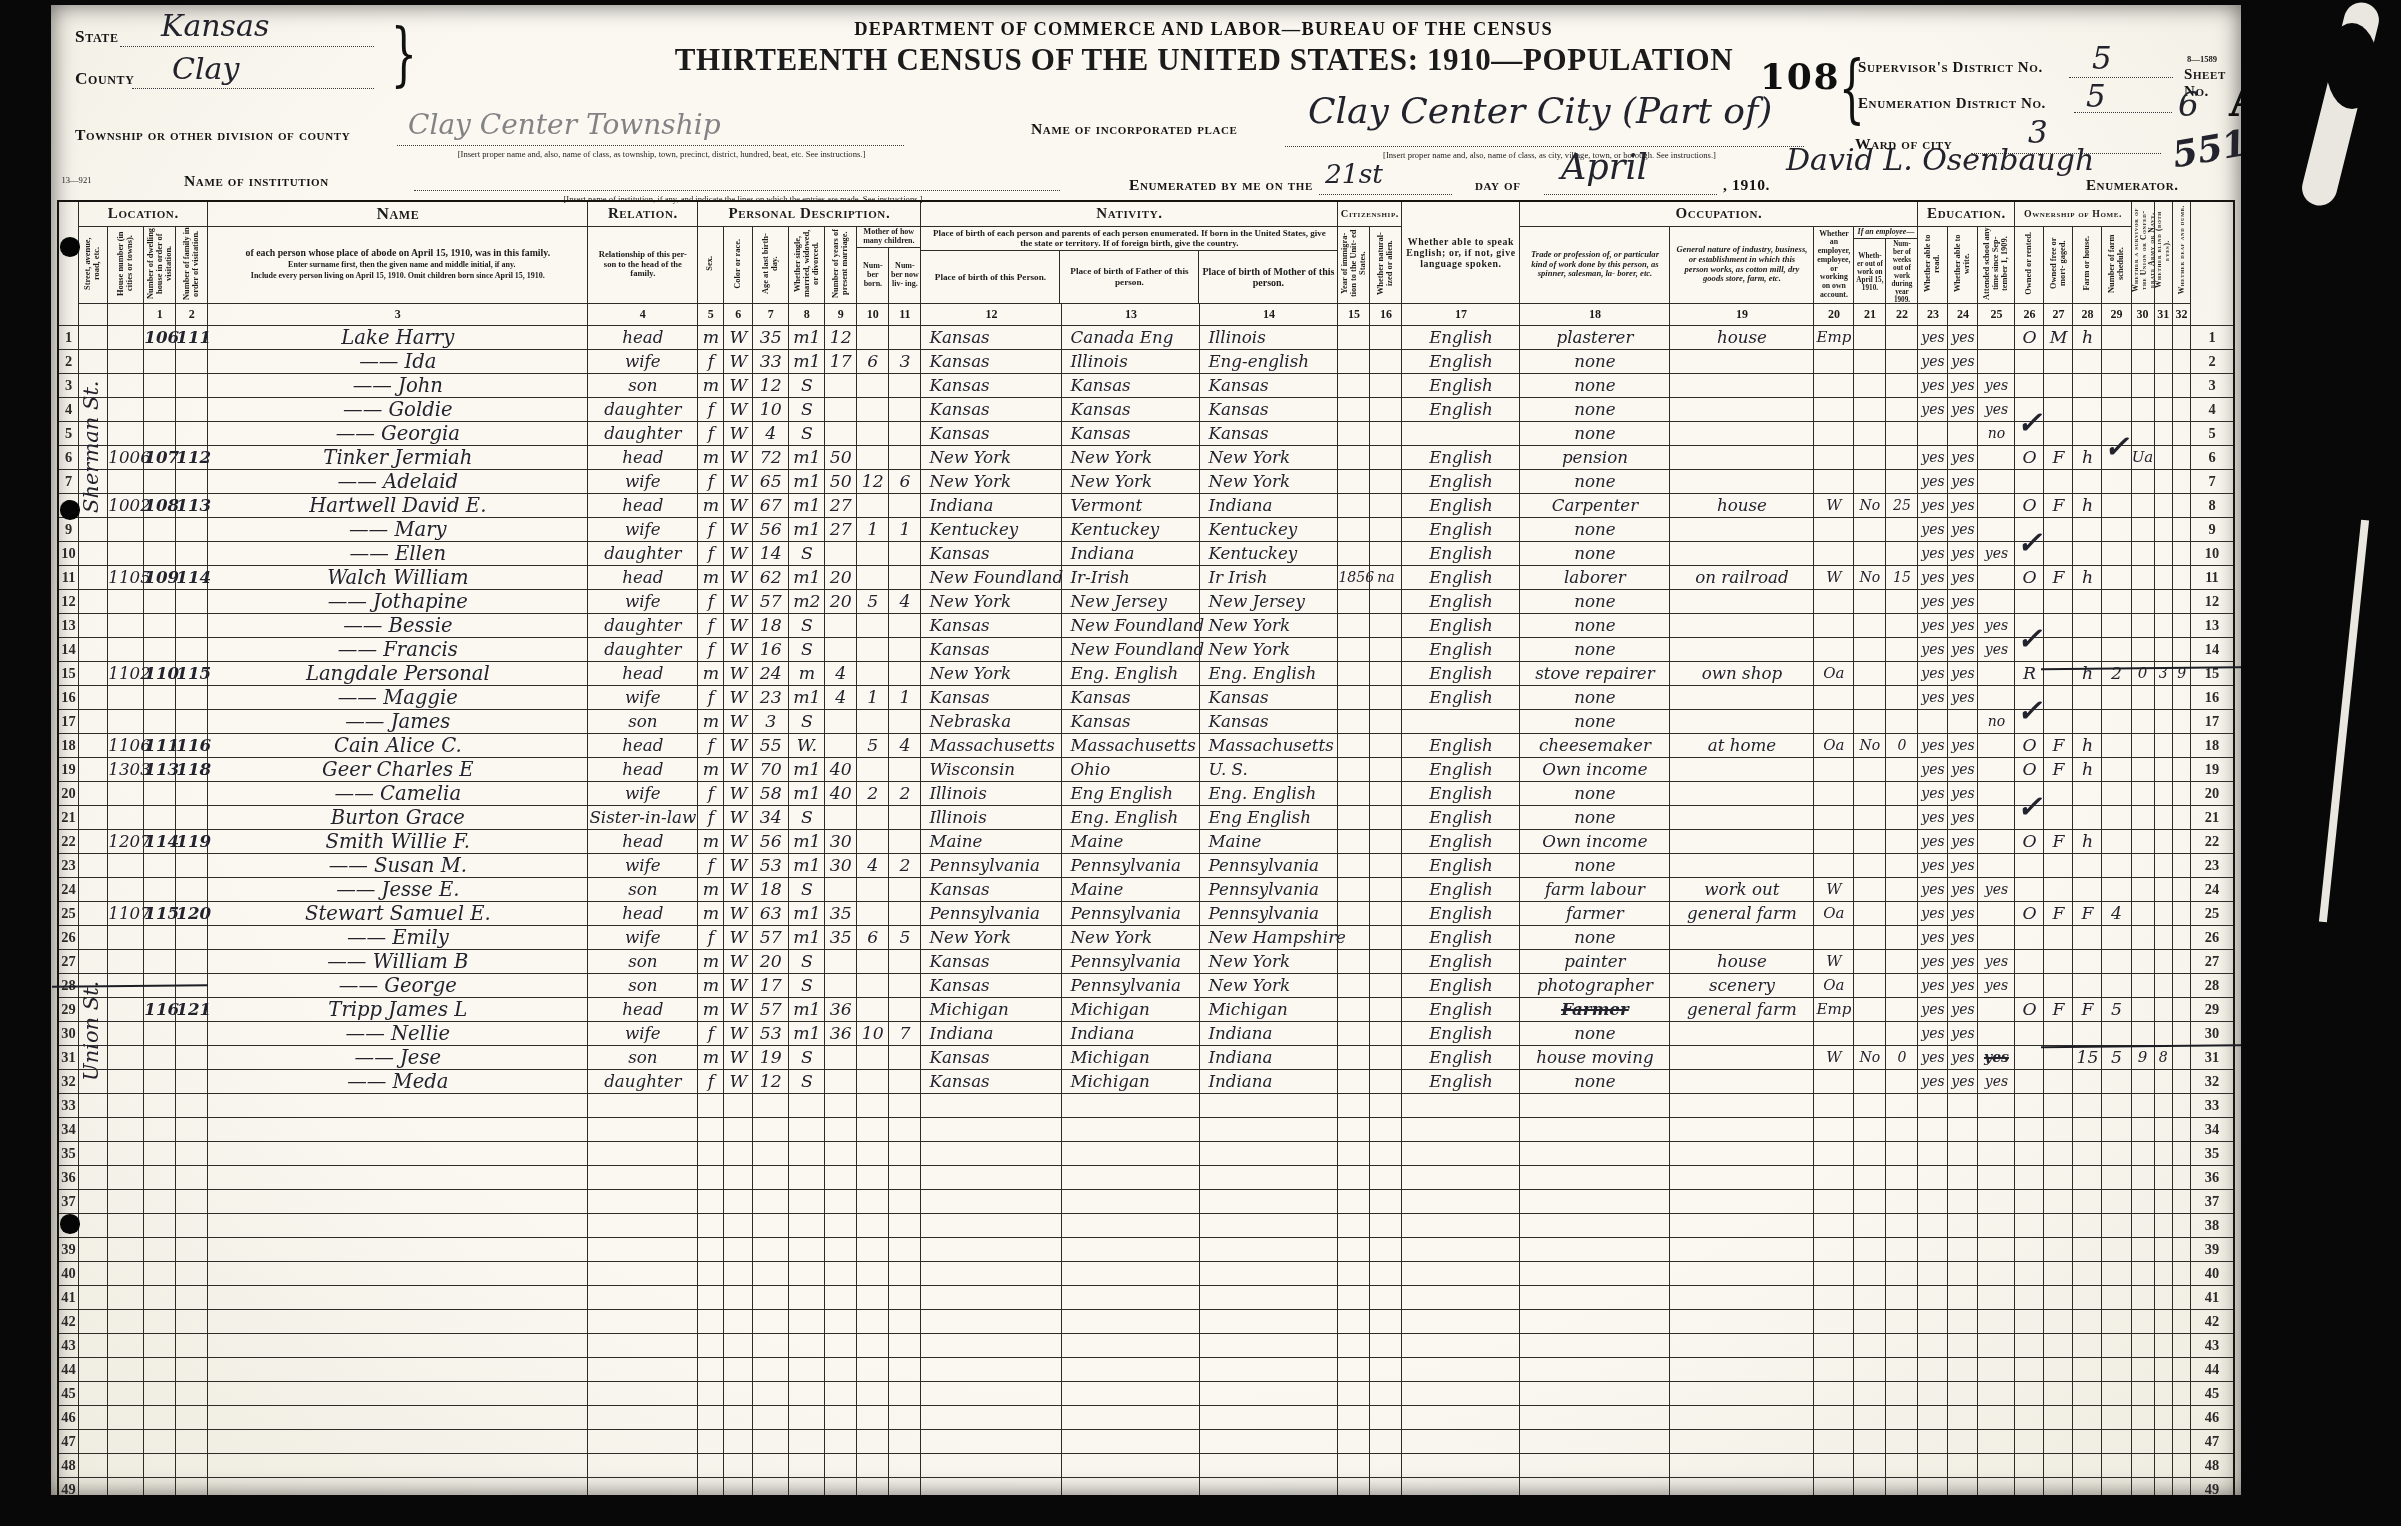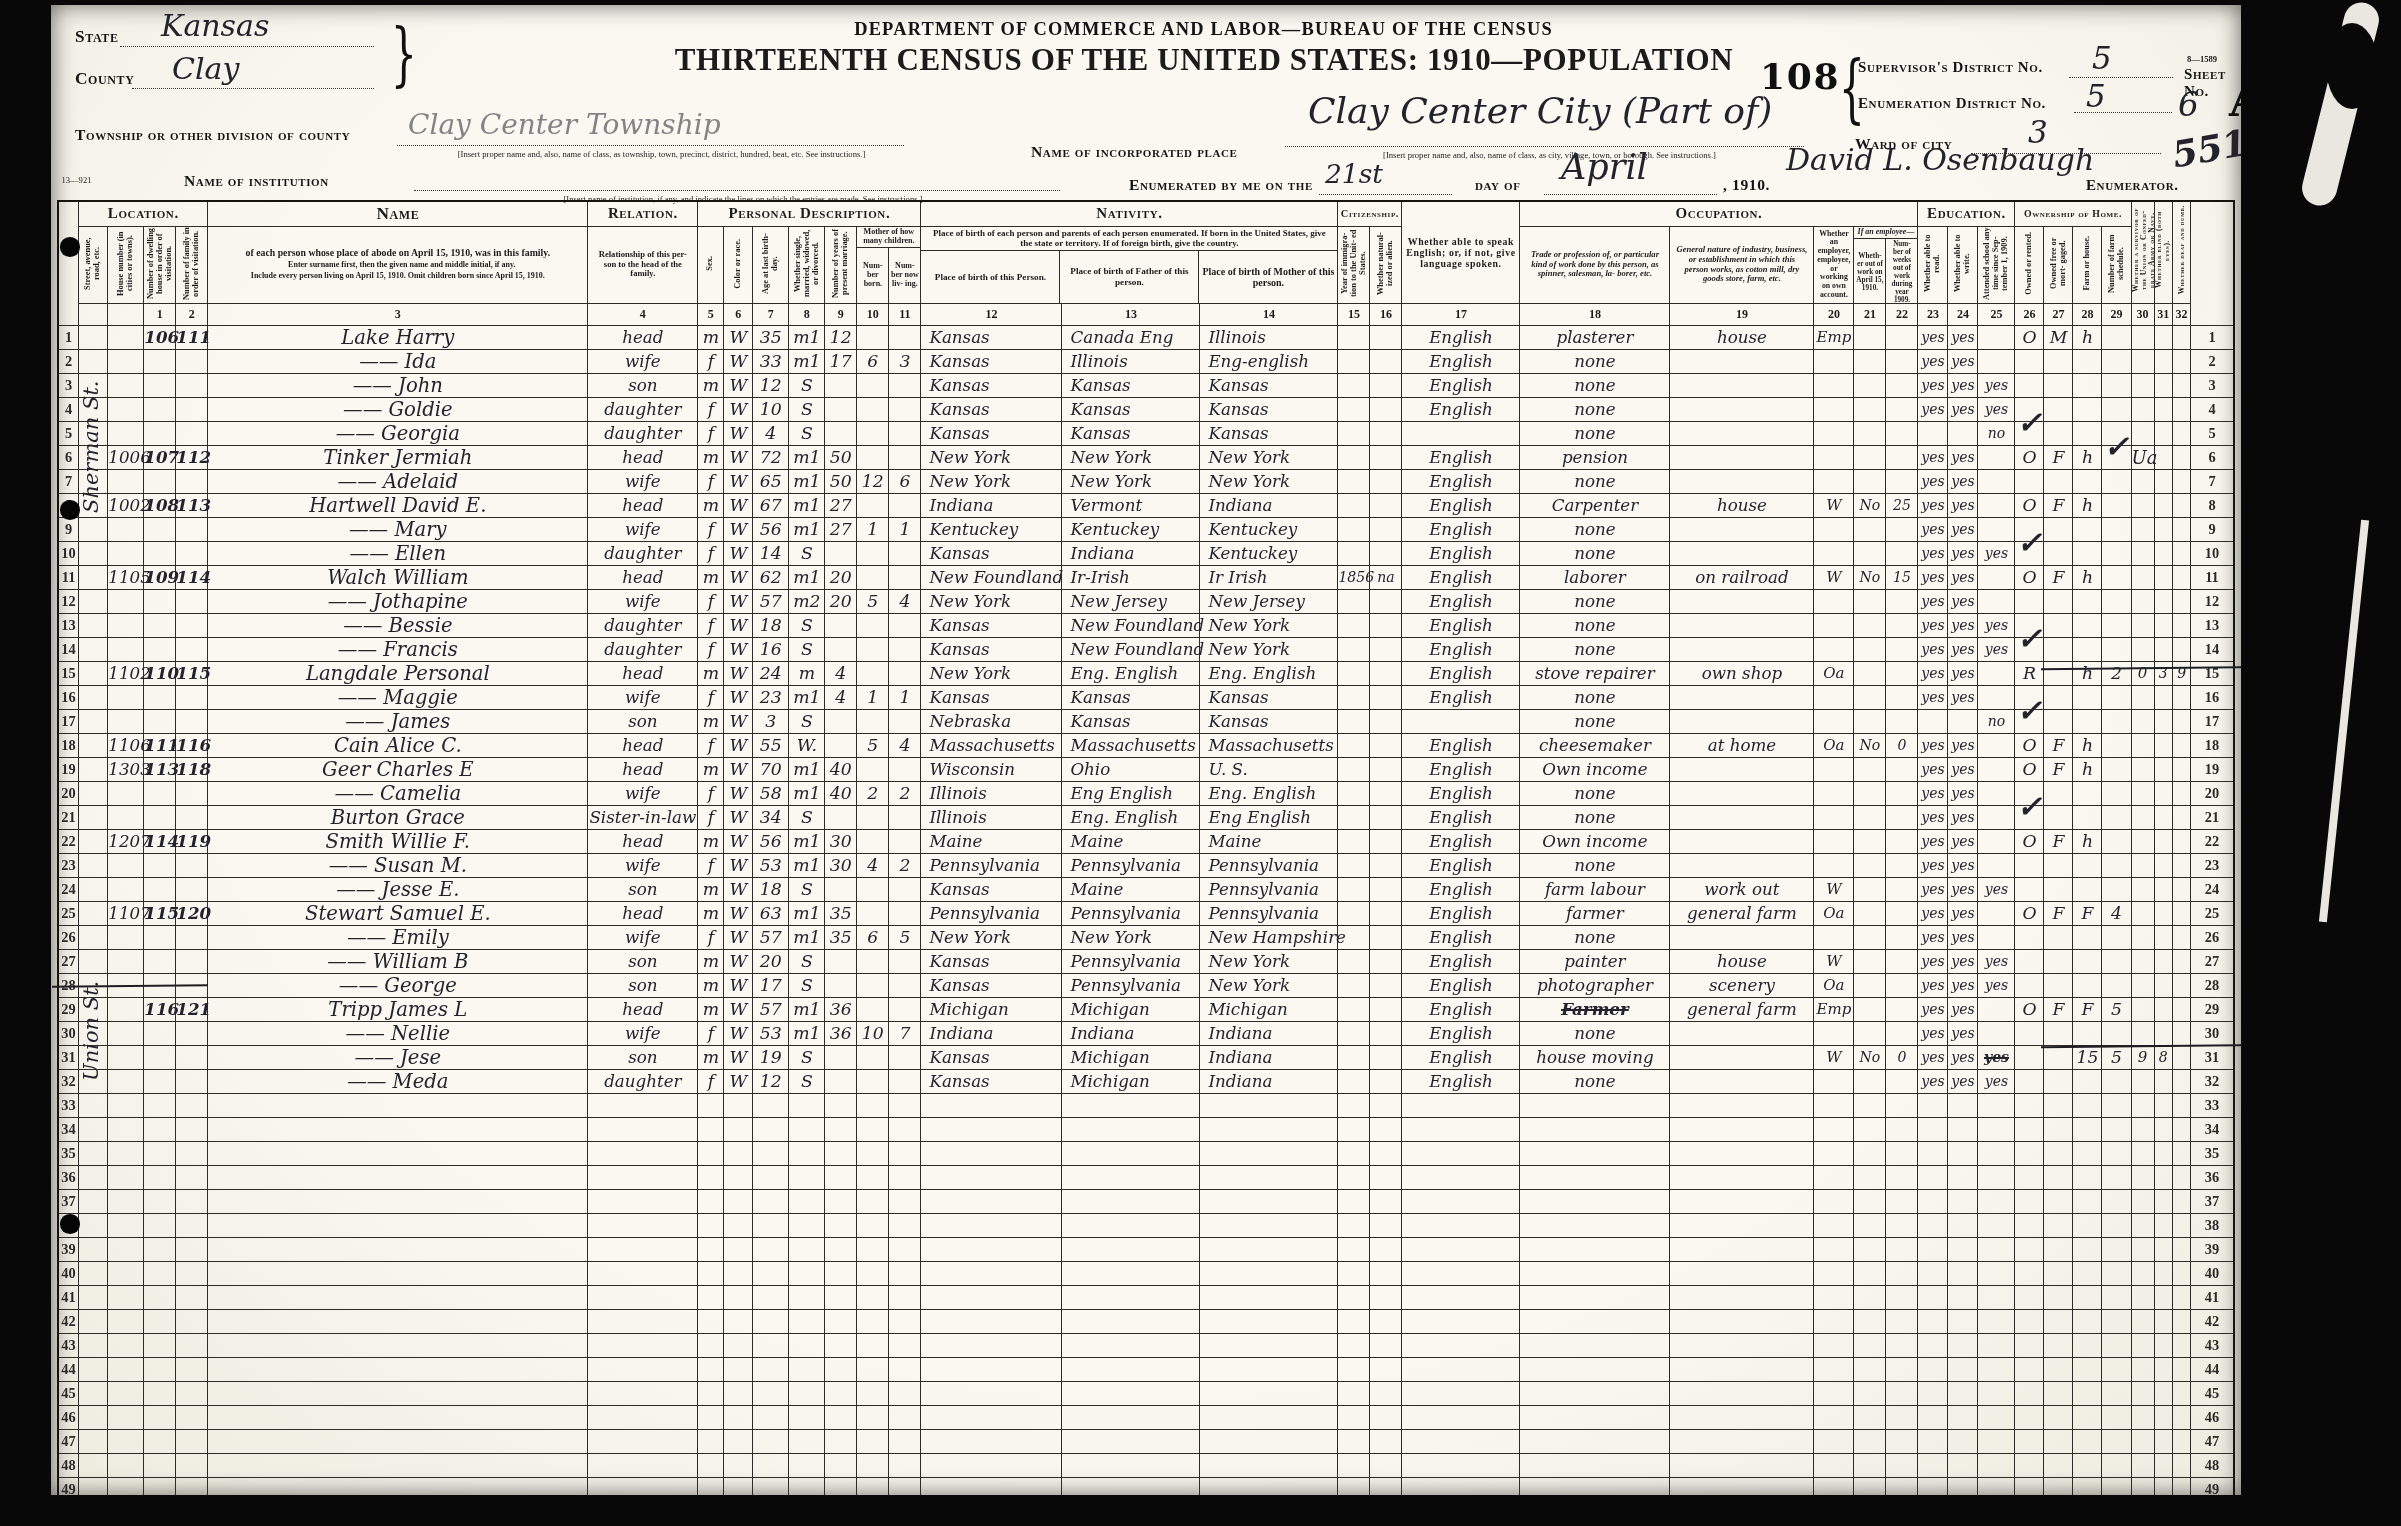--- a/index.html
+++ b/index.html
@@ -87,21 +87,21 @@
       <span class="hw big" style="position:absolute;left:121px;top:47px;">Clay</span>
 
       <div class="lbl" style="left:680px;top:15px;width:945px;text-align:center;font-size:18.4px;letter-spacing:1.2px;">DEPARTMENT OF COMMERCE AND LABOR—BUREAU OF THE CENSUS</div>
       <div style="position:absolute;left:588px;top:38px;width:1130px;text-align:center;font-size:31px;font-weight:bold;font-family:'Liberation Serif',serif;letter-spacing:0.6px;">THIRTEENTH CENSUS OF THE UNITED STATES: 1910—POPULATION</div>
 
       <span class="lbl" style="left:24px;top:122px;font-size:15.6px;">Township or other division of county</span>
       <span class="dotline" style="left:346px;top:141px;width:507px;"></span>
       <span class="hw" style="position:absolute;left:357px;top:104px;font-size:28px;opacity:.55;filter:blur(0.6px);">Clay Center Township</span>
       <span class="tiny" style="left:357px;top:145px;width:507px;text-align:center;">[Insert proper name and, also, name of class, as township, town, precinct, district, hundred, beat, etc.  See instructions.]</span>
 
-      <span class="lbl" style="left:980px;top:139px;font-size:15.6px;font-family:Liberation Serif, serif;">Name of incorporated place</span>
+      <span class="lbl" style="left:980px;top:116px;font-size:15.6px;font-family:Liberation Serif, serif;">Name of incorporated place</span>
       <span class="dotline" style="left:1234px;top:142px;width:519px;"></span>
       <span class="hw" style="position:absolute;left:1257px;top:86px;font-size:36px;">Clay Center City (Part of)</span>
       <span class="tiny" style="left:1239px;top:146px;width:519px;text-align:center;">[Insert proper name and, also, name of class, as city, village, town, or borough.  See instructions.]</span>
 
       <span class="lbl" style="left:1804px;top:131px;font-size:15.6px;">Ward of city</span>
       <span class="dotline" style="left:1920px;top:149px;width:190px;"></span>
       <span class="hw" style="position:absolute;left:1977px;top:110px;font-size:31px;">3</span>
 
       <span class="tiny" style="left:10.4px;top:171px;">13—921</span>
       <span class="lbl" style="left:133px;top:168px;font-size:15.6px;">Name of institution</span>
@@ -513,21 +513,21 @@
     <td class="hwc thickR" style="font-size:14px;"></td>
     <td class="hwc" style="font-size:14px;">yes</td>
     <td class="hwc" style="font-size:14px;">yes</td>
     <td class="hwc thickR" style="font-size:14px;"></td>
     <td class="hwc">O</td>
     <td class="hwc">F</td>
     <td class="hwc">h</td>
     <td class="hwc thickR">
                 <span class="chkmark">✓</span>
               </td>
-    <td class="hwc" style="font-size:18px;">Ua</td>
+    <td class="hwc" style="font-size:15px;">Ua</td>
     <td class="hwc" style="font-size:14px;"></td>
     <td class="hwc thickR" style="font-size:14px;"></td>
     <td class="ln lnr">6</td>
   </tr>
             <tr class="dotted">
     <td class="ln">7</td>
     <td class="hwc"></td>
     <td class="hwc smallhw"></td>
     <td class="hwc smallhw" style="font-weight:600;"></td>
     <td class="hwc smallhw thickR" style="font-weight:600;"></td>

